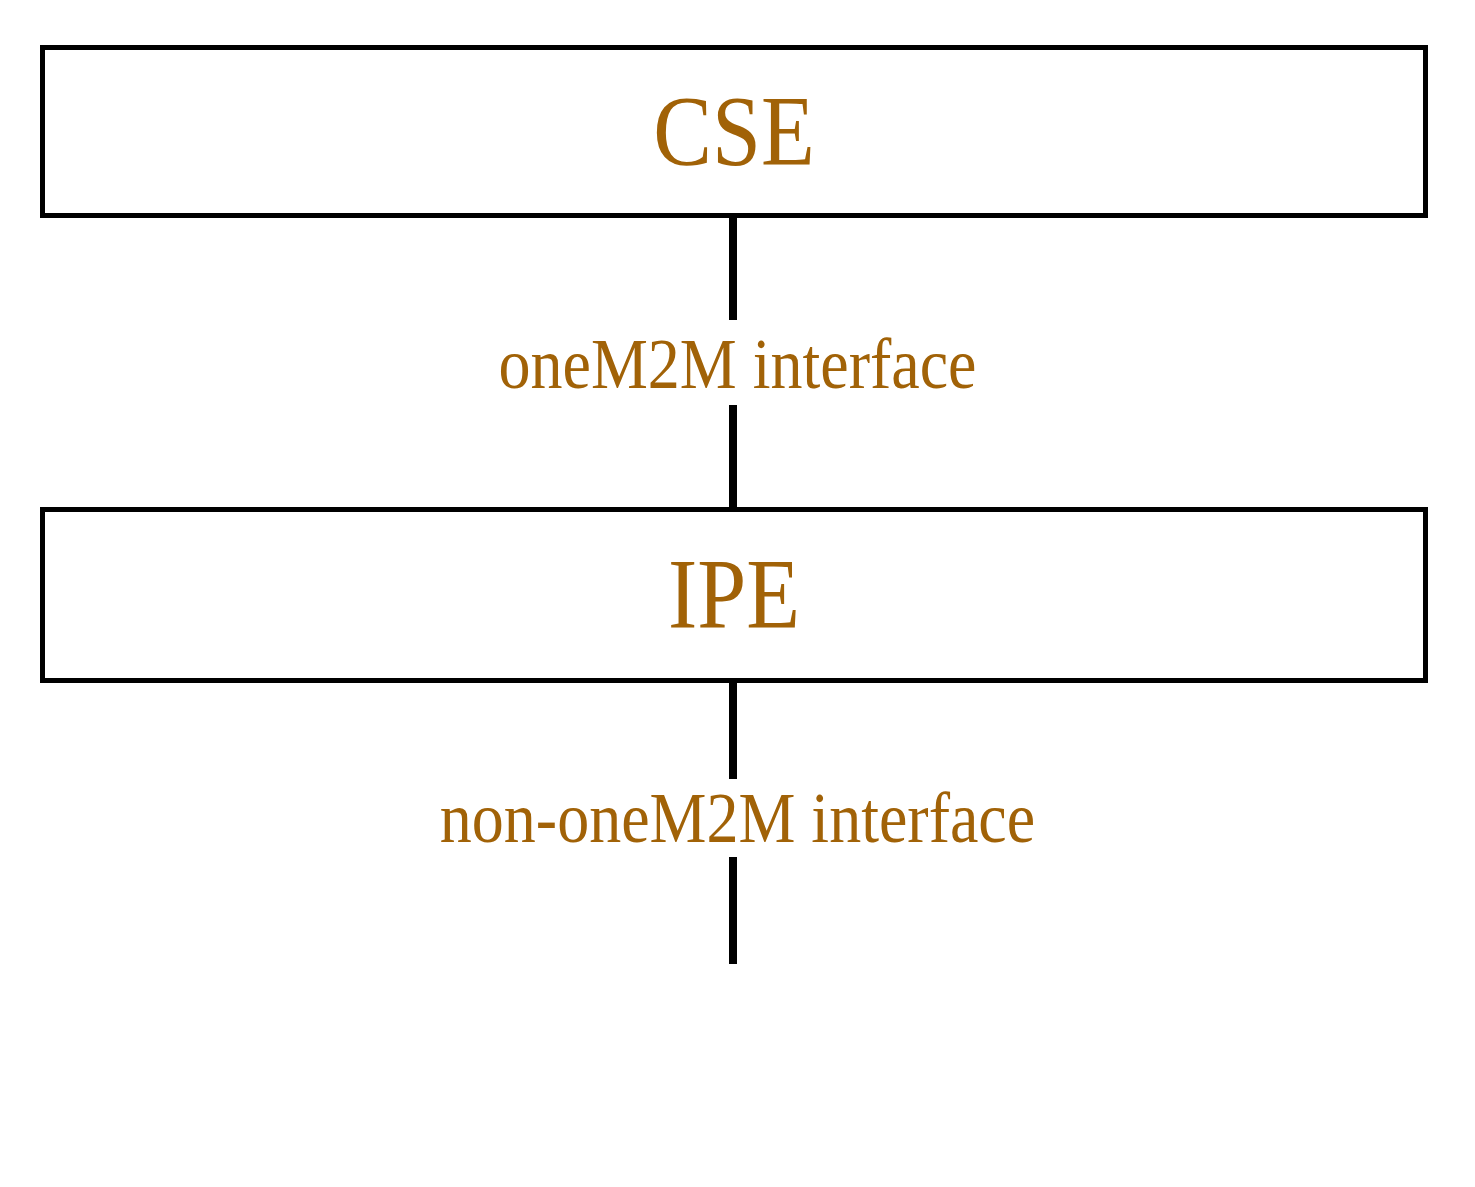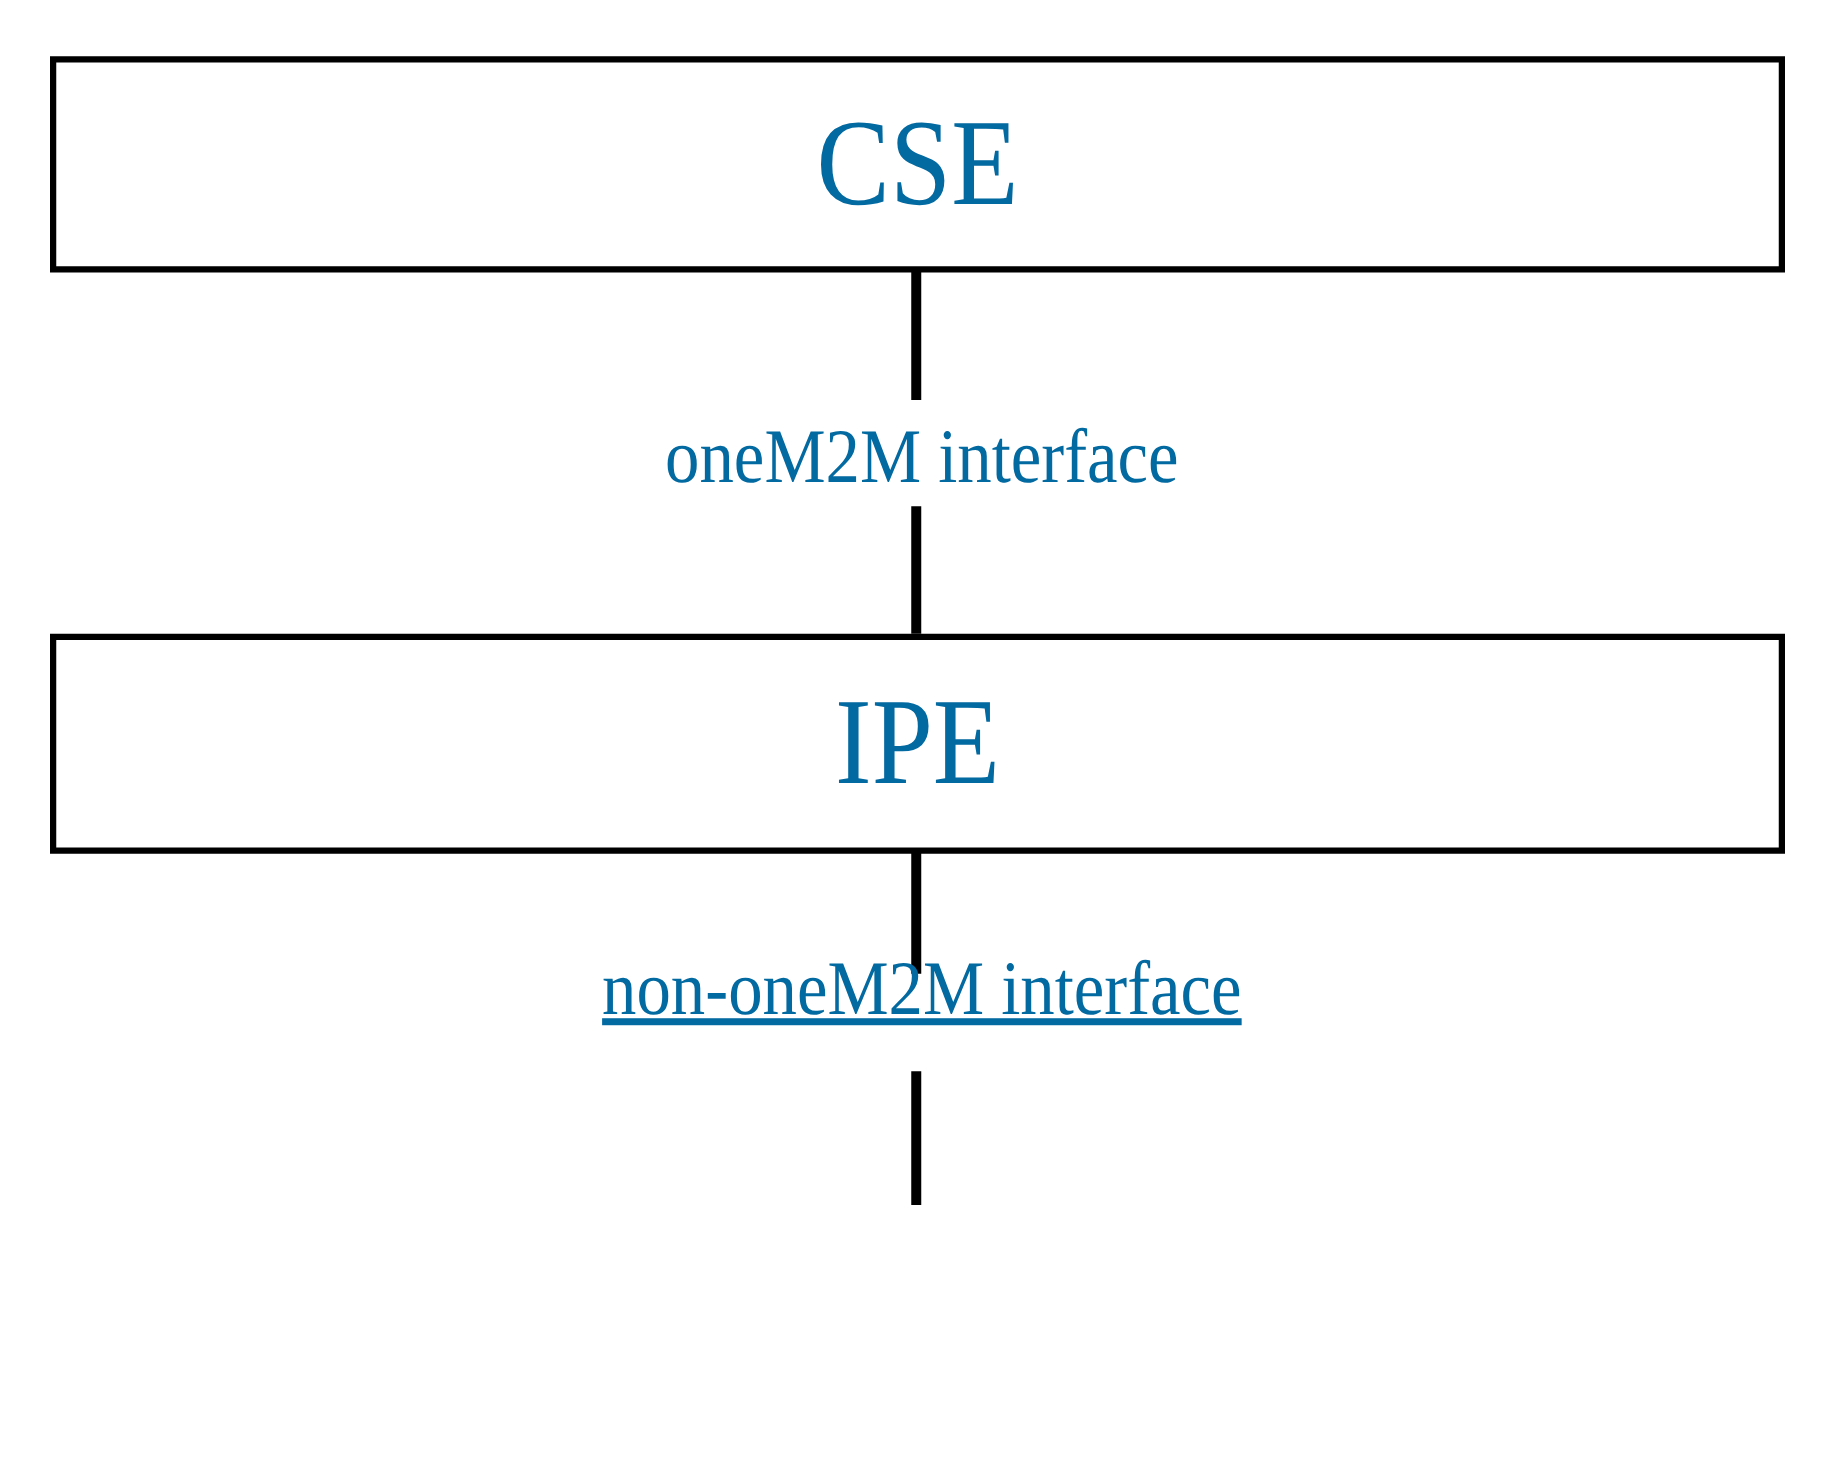--- a/index.html
+++ b/index.html
@@ -6,21 +6,21 @@
     margin: 0;
     padding: 0;
     background: #ffffff;
   }
   .canvas {
     position: relative;
     width: 1475px;
     height: 1141px;
     background: #ffffff;
     font-family: "Liberation Serif", serif;
-    color: #0369a1;
+    color: #a16207;
     overflow: hidden;
   }
   .box {
     position: absolute;
     left: 40px;
     width: 1388px;
     border: 5px solid #000000;
     box-sizing: border-box;
     background: #ffffff;
     display: flex;
@@ -54,30 +54,30 @@
   .seg3 { top: 682px; height: 97px;  }
   .seg4 { top: 857px; height: 107px; }
 
   .conn-label {
     position: absolute;
     left: 0;
     width: 1475px;
     display: flex;
     align-items: center;
     justify-content: center;
-    font-size: 55px;
+    font-size: 64px;
     line-height: 1;
     white-space: nowrap;
   }
   .conn-label .label-text {
     display: inline-block;
     transform: scaleY(1.12);
   }
   .label1 { top: 322px; height: 84px; }
-  .label2 { top: 750px; height: 80px; text-decoration: underline; }
+  .label2 { top: 778px; height: 80px; }
 </style>
 </head>
 <body>
 
 <div class="canvas">
 
   <div class="box box-cse">
     <span class="box-text">CSE</span>
   </div>
 

